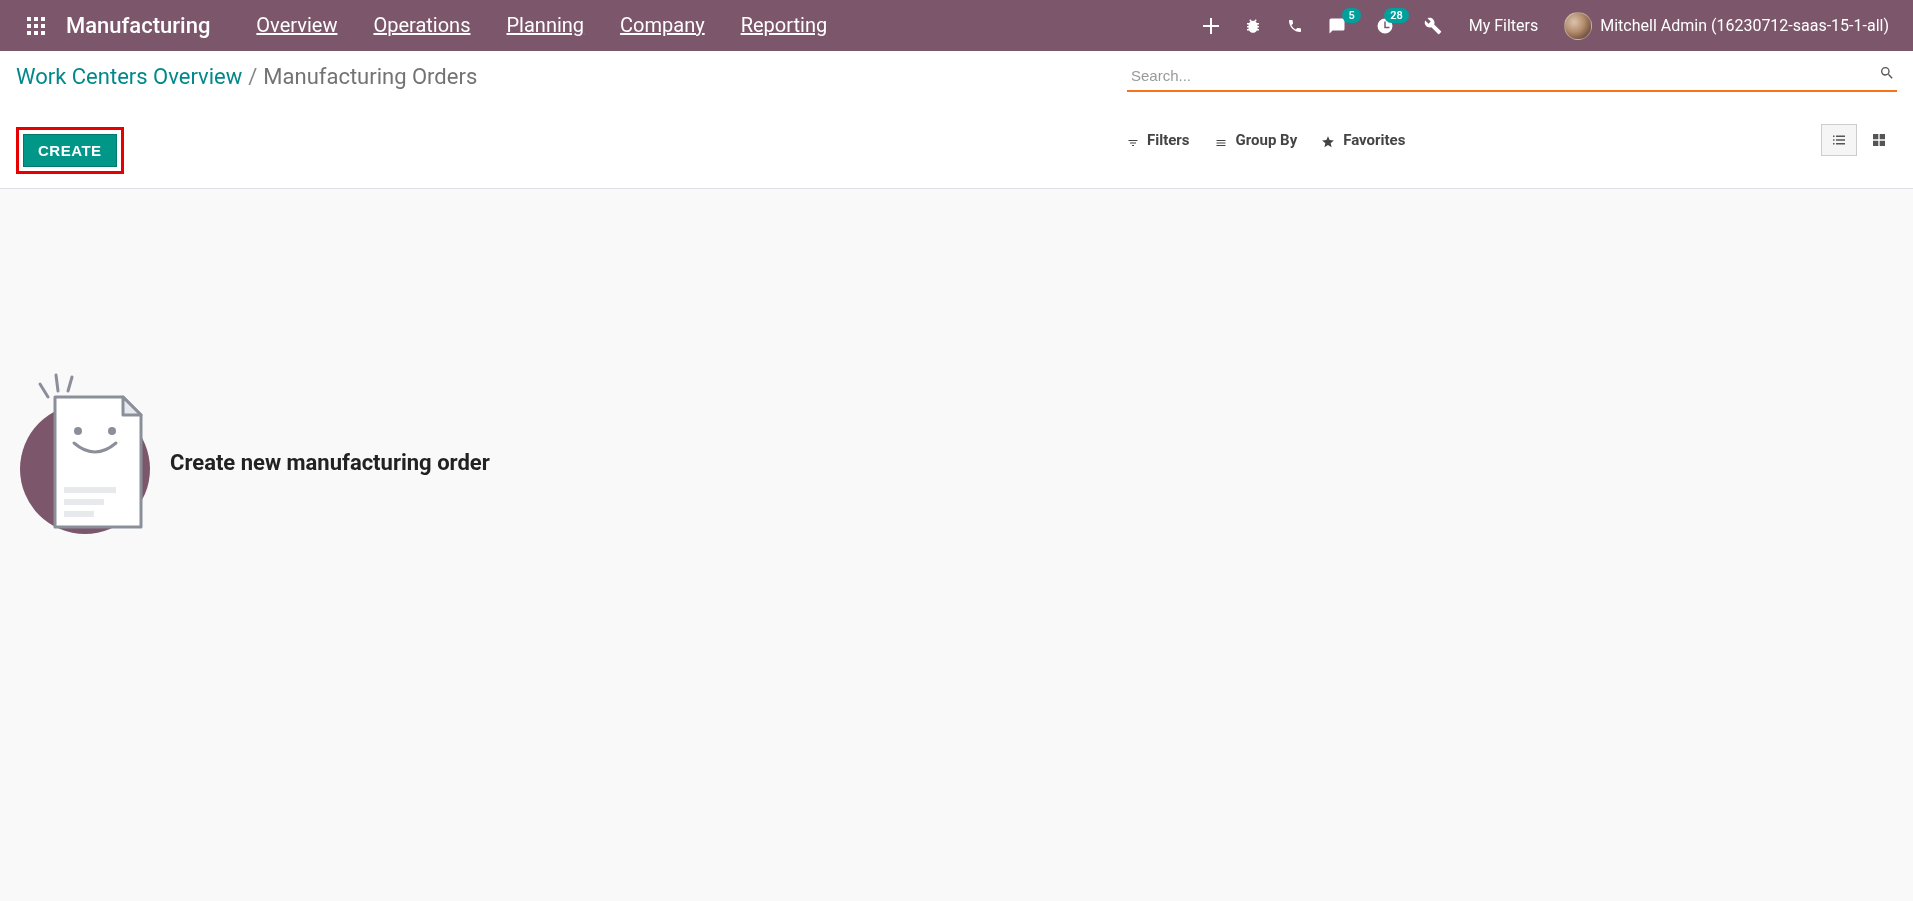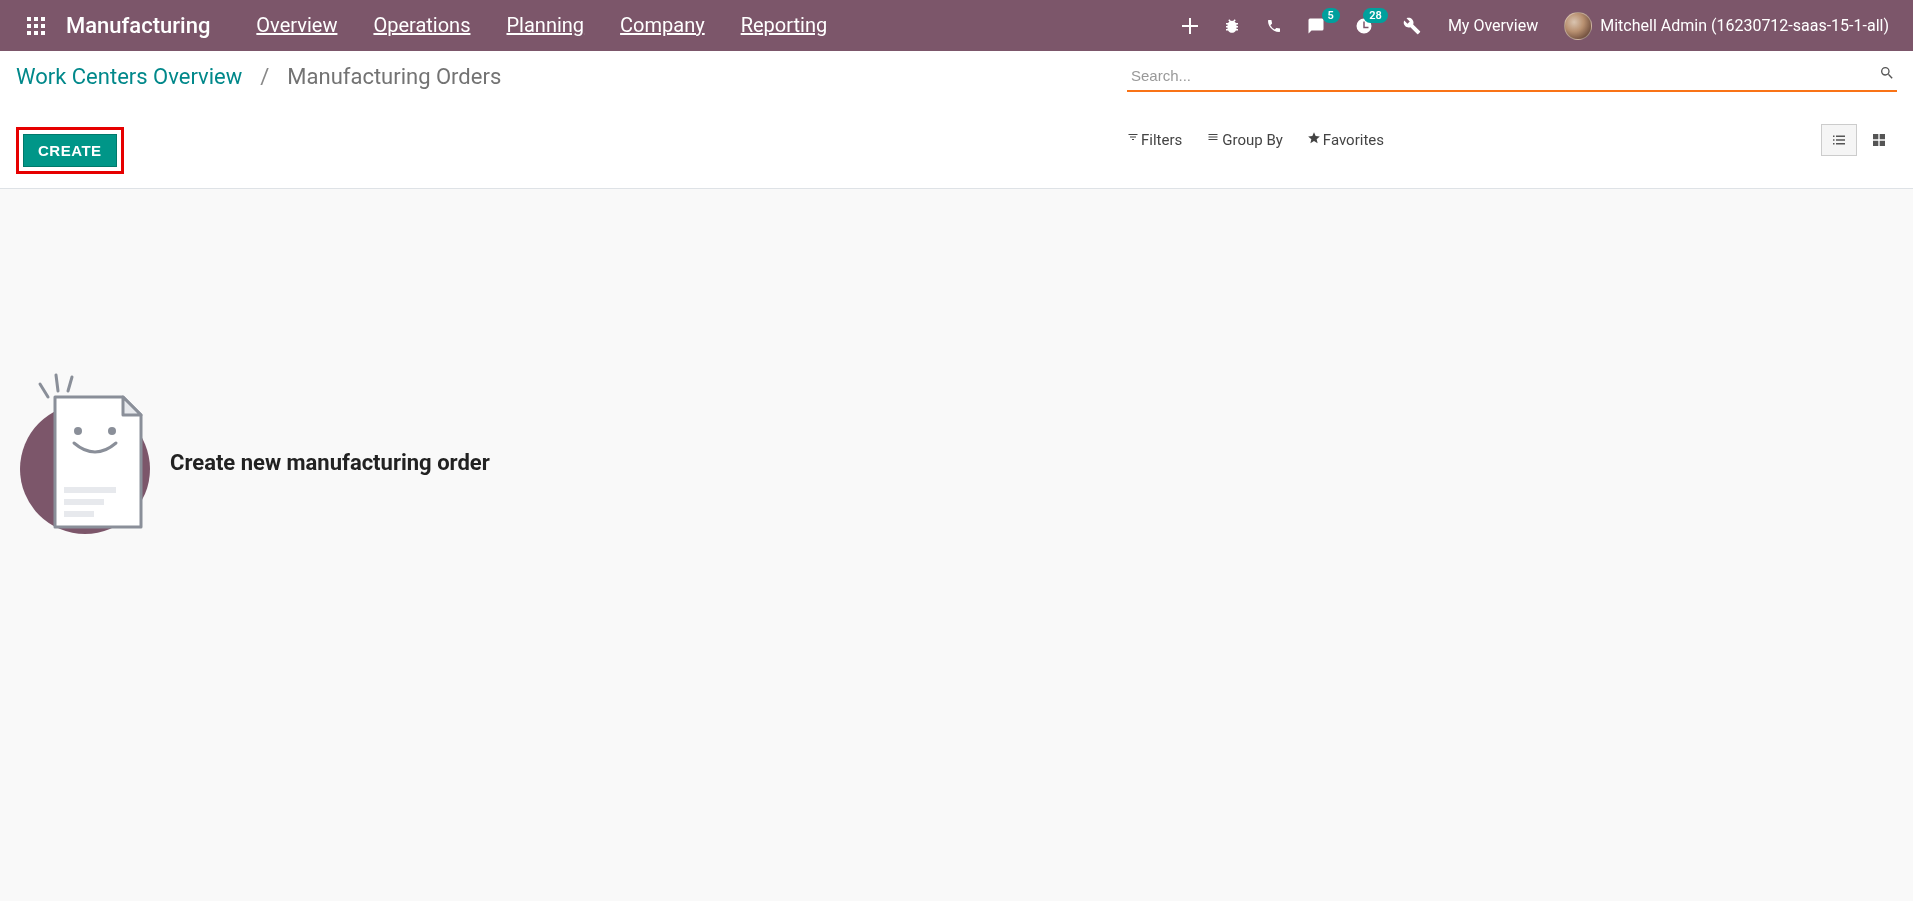--- a/index.html
+++ b/index.html
@@ -101,21 +101,21 @@
   .cp-row1 {
     display: flex;
     align-items: center;
     padding: 10px 16px 6px 16px;
   }
   .breadcrumb {
     font-size: 22px;
     color: #666;
     display: flex;
     align-items: baseline;
-    gap: 18px;
+    gap: 6px;
   }
   .breadcrumb .bc-link { color: #00888A; cursor: pointer; }
   .breadcrumb .bc-sep { color: #888; }
   .breadcrumb .bc-current { color: #737373; }
   .search-wrap {
     margin-left: auto;
     width: 770px;
     position: relative;
   }
   .search-input {
@@ -159,25 +159,26 @@
   }
   .search-options {
     margin-left: auto;
     display: flex;
     align-items: center;
     gap: 24px;
     width: 770px;
   }
   .search-option {
     display: flex;
-    align-items: flex-start;
-    gap: 2px;
+    align-items: flex-end;
+    gap: 8px;
     color: #444;
     font-size: 15px;
     cursor: pointer;
+    font-weight: bold;
   }
   .search-option svg { fill: #444; }
   .view-switcher {
     margin-left: auto;
     display: flex;
     gap: 4px;
   }
   .view-btn {
     width: 36px;
     height: 32px;
@@ -267,21 +268,21 @@
       <svg width="18" height="18" viewBox="0 0 24 24">
           <path d="M12 2a10 10 0 100 20 10 10 0 000-20zm1 11h5v2h-7V6h2v7z"></path>
         </svg>
       <span class="badge">28</span>
     </div>
     <div class="nav-icon" style="margin-left:6px;">
       <svg width="18" height="18" viewBox="0 0 24 24">
           <path d="M22.7 19l-9.1-9.1c.9-2.3.4-5-1.5-6.9-2-2-5-2.4-7.4-1.3L9 6 6 9 1.6 4.7C.4 7.1.9 10.1 2.9 12.1c1.9 1.9 4.6 2.4 6.9 1.5l9.1 9.1c.4.4 1 .4 1.4 0l2.3-2.3c.5-.4.5-1.1.1-1.4z"></path>
         </svg>
     </div>
-    <div class="company-name">My Overview</div>
+    <div class="company-name">My Filters</div>
     <div class="user-block">
       <div class="avatar"></div>
       <span>Mitchell Admin (16230712-saas-15-1-all)</span>
     </div>
   </div>
 </div>
 
 <div class="control-panel">
   <div class="cp-row1">
     <div class="breadcrumb">

